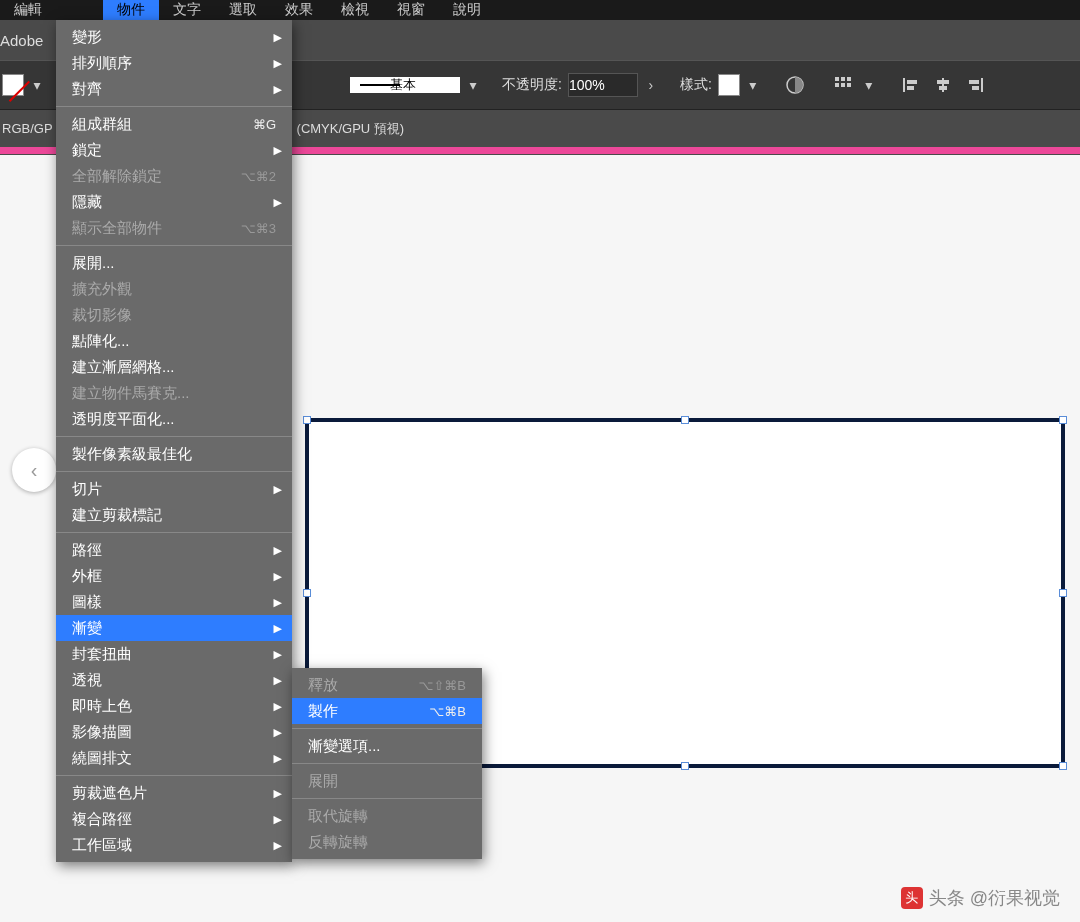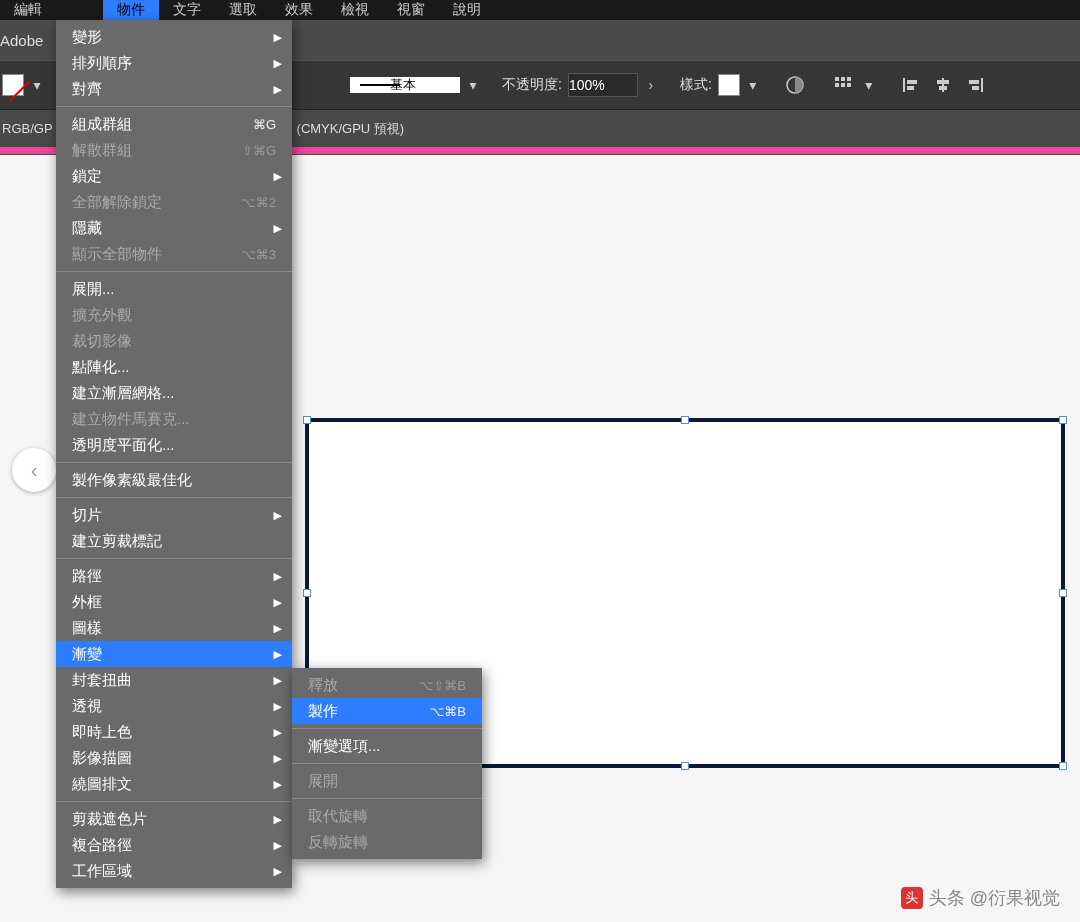--- a/index.html
+++ b/index.html
@@ -161,24 +161,20 @@
     </div>
     <div class="menu-item">
       <span class="label">對齊</span>
       <span class="arrow">▶</span>
     </div>
     <div class="menu-sep"></div>
     <div class="menu-item">
       <span class="label">組成群組</span>
       <span class="shortcut">⌘G</span>
     </div>
-    <div class="menu-item disabled">
-      <span class="label">解散群組</span>
-      <span class="shortcut">⇧⌘G</span>
-    </div>
     <div class="menu-item">
       <span class="label">鎖定</span>
       <span class="arrow">▶</span>
     </div>
     <div class="menu-item disabled">
       <span class="label">全部解除鎖定</span>
       <span class="shortcut">⌥⌘2</span>
     </div>
     <div class="menu-item">
       <span class="label">隱藏</span>

